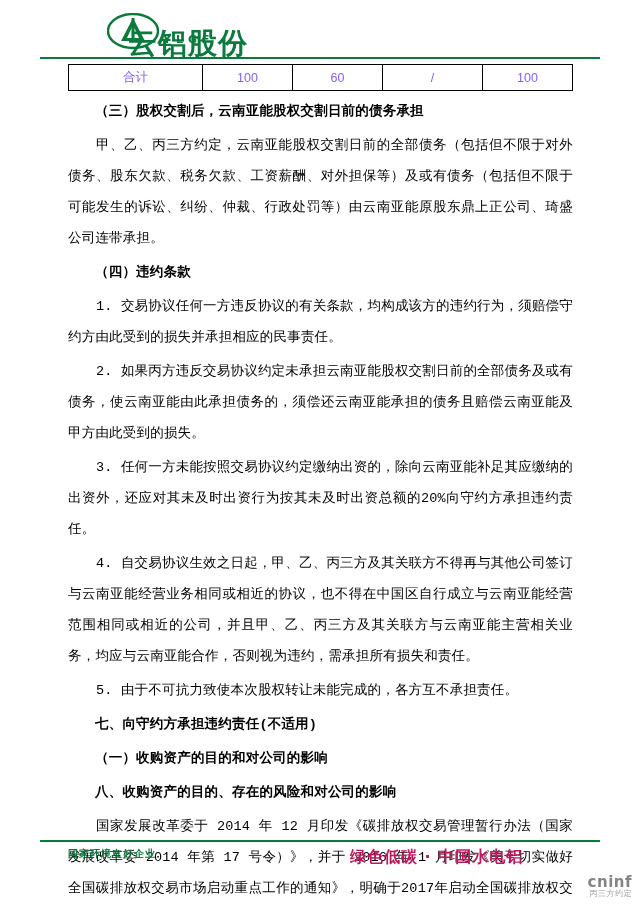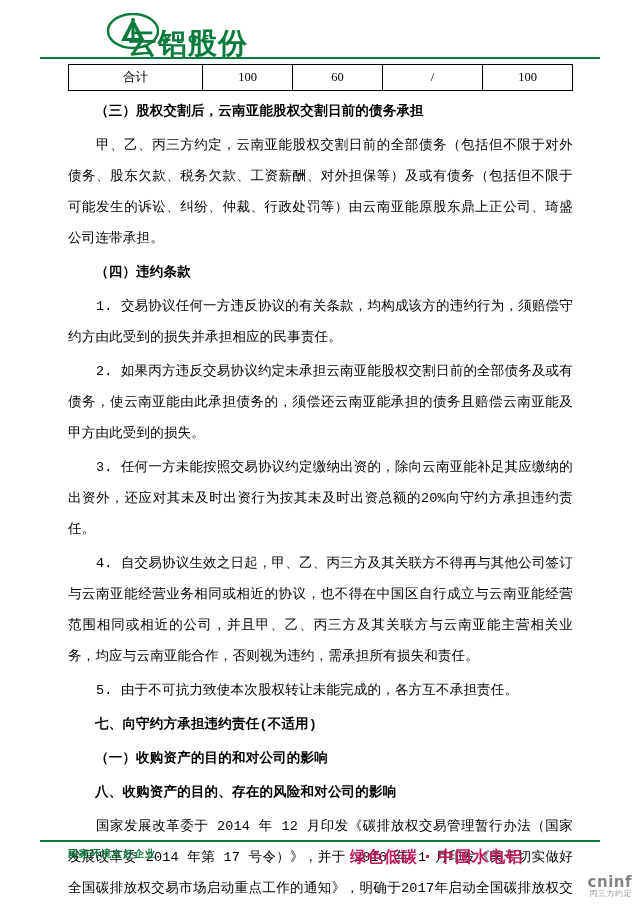--- a/index.html
+++ b/index.html
@@ -74,22 +74,22 @@
     border-collapse: collapse;
     width: 504px;
     table-layout: fixed;
   }
   table.doc-table td {
     border: 1px solid #000;
     height: 26px;
     text-align: center;
     vertical-align: middle;
     font-size: 12.5px;
-    font-family: Liberation Serif, serif;
-    color: #000000;
+    font-family: Liberation Sans, sans-serif;
+    color: #8b5cf6;
     padding: 0 2px;
   }
   .c1 { width: 134px; }
   .c2 { width: 90px; }
   .c3 { width: 90px; margin-left: 20px; }
   .c4 { width: 100px; }
   .c5 { width: 90px; }
 
   
   .body {

